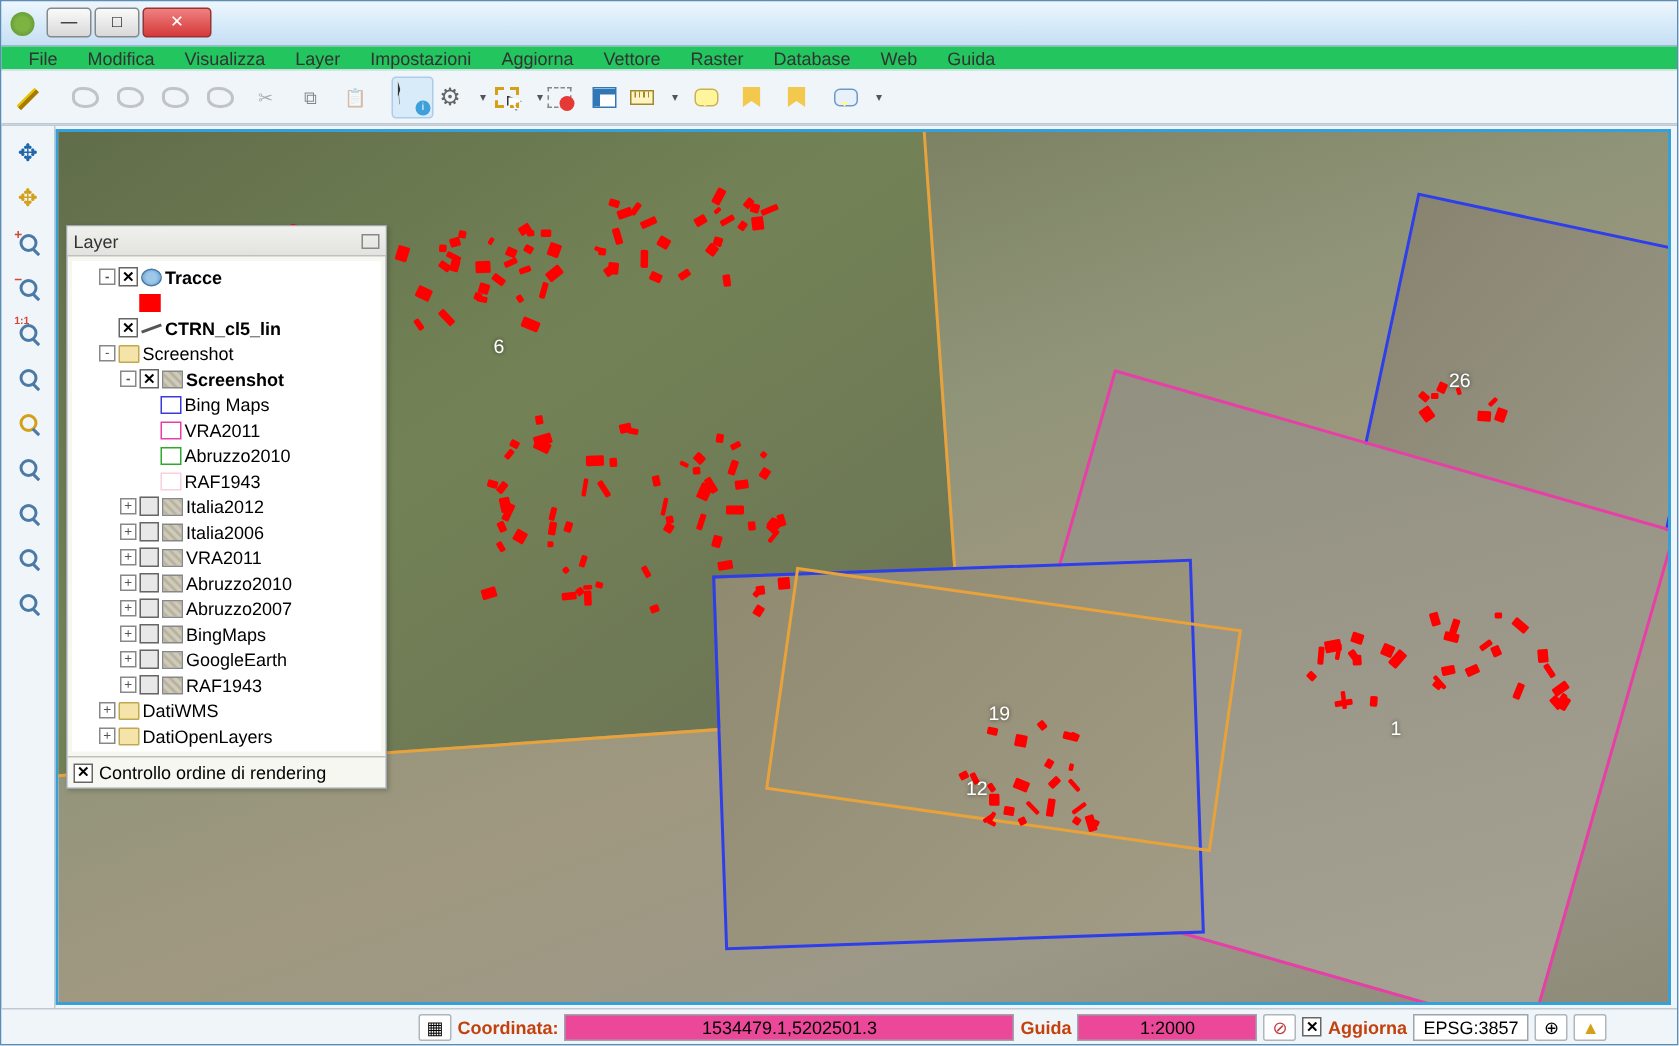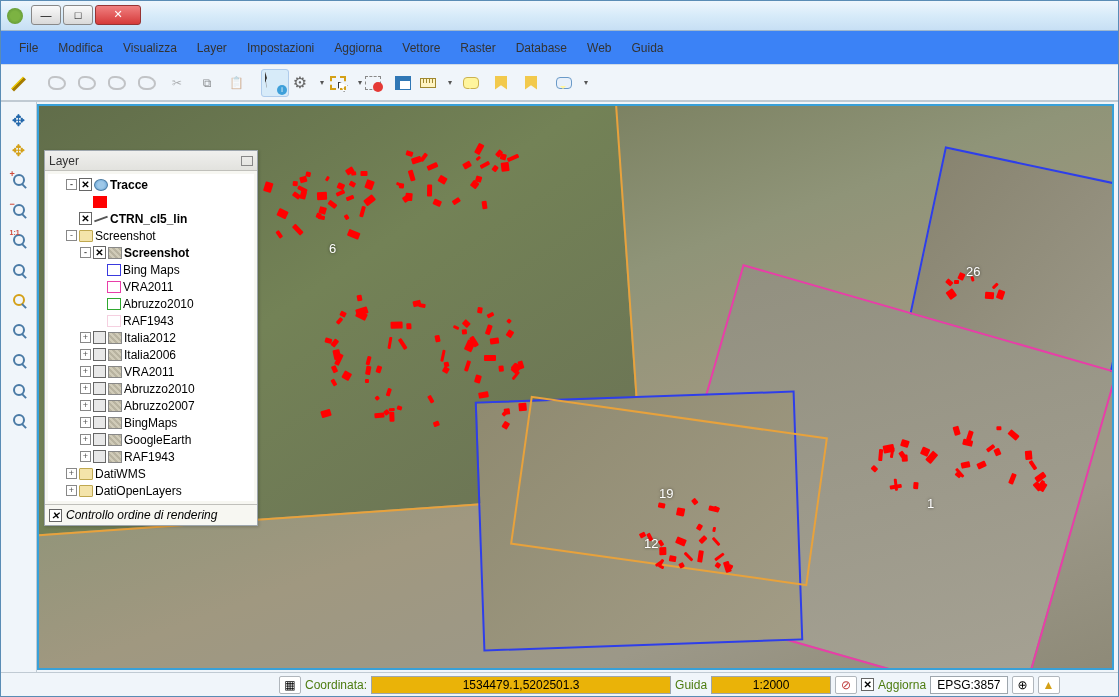--- a/index.html
+++ b/index.html
@@ -4,21 +4,21 @@
 <style>
 *{box-sizing:border-box;margin:0;padding:0;font-family:"Segoe UI",Tahoma,sans-serif;font-size:12px;}
 body{background:#d4e7f5;overflow:hidden;}
 .window{width:1119px;height:697px;border:1px solid #5a8cb5;background:#f0f5fa;display:flex;flex-direction:column;box-shadow:0 0 4px rgba(0,0,0,0.2);}
 .titlebar{height:30px;background:linear-gradient(180deg,#eef6fd 0%,#d7ebf9 50%,#c7dff4 100%);border-bottom:1px solid #9db7cf;display:flex;align-items:center;padding:0 0 0 6px;}
 .app-icon{width:16px;height:16px;background:radial-gradient(circle,#7cb342 40%,#558b2f 100%);border-radius:50%;margin-right:6px;}
 .titlebar-text{flex:1;color:#2a4a66;font-size:13px;}
 .win-controls{display:flex;height:22px;margin-right:2px;}
 .win-btn{width:30px;height:20px;margin-left:2px;border:1px solid #888;border-radius:3px;background:linear-gradient(180deg,#fafafa,#d9d9d9);display:flex;align-items:center;justify-content:center;font-family:Arial;font-size:11px;}
 .win-close{background:linear-gradient(180deg,#f08080,#d53a3a);color:#fff;width:46px;border-color:#963333;}
-.menubar{height:34px;background:#3b82f6;display:flex;align-items:center;padding:0 8px;border-bottom:1px solid #d0dbe6;text-align:center;}
+.menubar{height:16px;background:#22c55e;display:flex;align-items:center;padding:0 8px;border-bottom:1px solid #d0dbe6;text-align:center;}
 .menubar span{padding:2px 10px;color:#333;cursor:default;}
 .toolbar{height:36px;background:#f0f5fa;border-bottom:1px solid #c0cad3;display:flex;align-items:center;padding:0 4px;gap:2px;}
 .tb-btn{width:28px;height:28px;border:1px solid transparent;border-radius:3px;display:flex;align-items:center;justify-content:center;position:relative;}
 .tb-btn.disabled{opacity:0.45;}
 .tb-sep{width:6px;}
 .tb-dd::after{content:"▾";position:absolute;right:-6px;top:8px;font-size:8px;color:#555;}
 .dd-wrap{padding-right:10px;}
 .icon{width:20px;height:20px;display:block;}
 .pencil{background:linear-gradient(135deg,#e6c200 50%,#a67c00 50%);clip-path:polygon(10% 80%,70% 20%,85% 35%,25% 95%);}
 .feat1{border:2px solid #888;border-radius:40% 60% 50% 50%;width:18px;height:14px;}
@@ -69,25 +69,25 @@
 .chk.on::before{content:"✕";color:#000;font-weight:bold;}
 .chk.off{background:#e8e8e8;}
 .ly-ico{width:14px;height:12px;flex-shrink:0;}
 .ly-ico.globe{border-radius:50%;background:radial-gradient(circle,#9ec8e8 40%,#5a9bd4 100%);border:1px solid #4a7aa0;}
 .ly-ico.line{border-top:2px solid #555;transform:rotate(-20deg) translateY(5px);width:14px;}
 .ly-ico.raster{background:linear-gradient(45deg,#d0cbb8 25%,#b8b3a0 25% 50%,#d0cbb8 50% 75%,#b8b3a0 75%);background-size:6px 6px;border:1px solid #888;}
 .ly-ico.folder{background:#f4e4aa;border:1px solid #c0a850;border-radius:1px;}
 .swatch{width:14px;height:12px;border:1px solid #555;flex-shrink:0;}
 .ind{display:inline-block;flex-shrink:0;}
 .i1{width:14px;}.i2{width:28px;}.i3{width:42px;}
-.lp-foot{border-top:1px solid #c0c0bb;padding:3px 4px;display:flex;align-items:center;gap:4px;font-style:italic;}
+.lp-foot{border-top:1px solid #c0c0bb;padding:3px 4px;display:flex;align-items:center;gap:4px;}
 .statusbar{height:24px;background:#f0f5fa;border-top:1px solid #c0cad3;display:flex;align-items:center;padding:0 4px;gap:4px;}
 .sb-ico{width:22px;height:18px;border:1px solid #b0b6bc;background:#fff;border-radius:2px;display:flex;align-items:center;justify-content:center;}
-.sb-label{color:#4d7c0f;}
-.sb-input{border:1px solid #9ea6ad;background:#eab308;height:18px;padding:0 4px;text-align:center;}
+.sb-label{color:#c2410c;font-weight:bold;}
+.sb-input{border:1px solid #9ea6ad;background:#ec4899;height:18px;padding:0 4px;text-align:center;}
 .coord-box{width:300px;}
 .scale-box{width:120px;}
 .epsg-box{padding:0 6px;border:1px solid #9ea6ad;height:18px;line-height:16px;background:#fff;}
 </style>
 </head>
 <body>
 
 <div class="window">
   <div class="titlebar">
     <div class="app-icon"></div>

